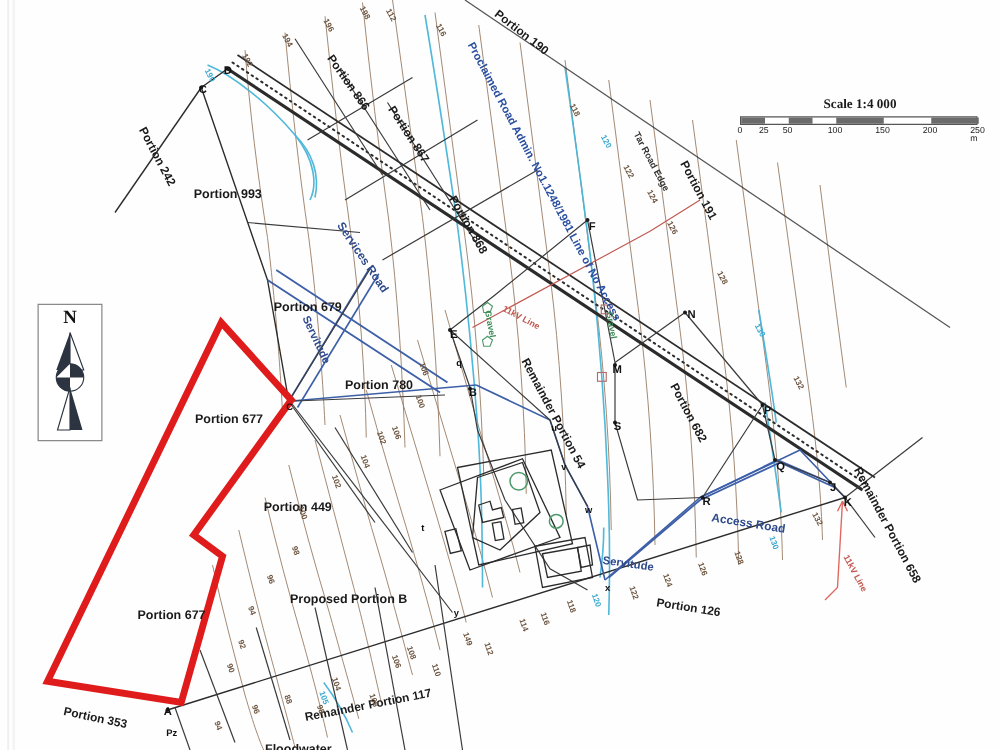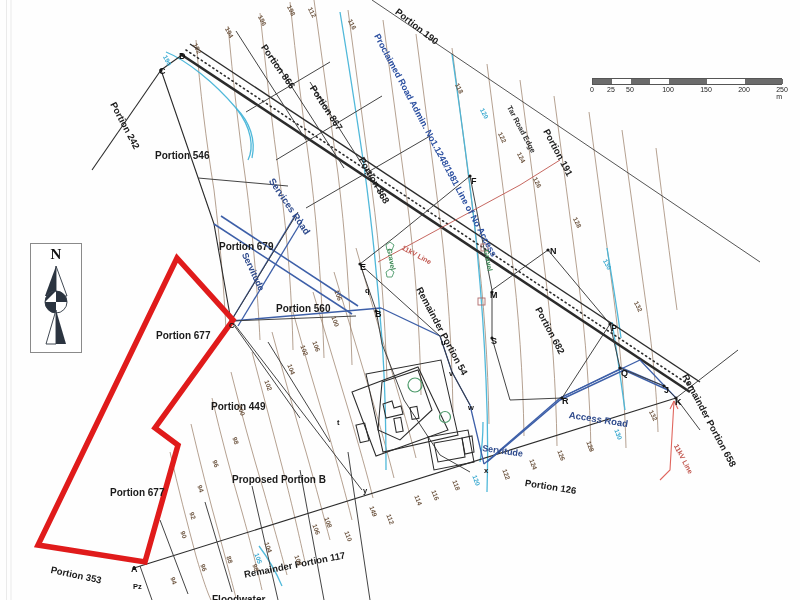--- a/index.html
+++ b/index.html
@@ -260,42 +260,43 @@
       <path d="M25,58 L14,58 A11,11 0 0,0 25,69 Z" fill="#2b3440"></path>
       <path d="M25,58 L25,69 A11,11 0 0,0 36,58 Z" fill="#2b3440" opacity="0"></path>
       <path d="M14,58 A11,11 0 0,1 25,47" fill="#2b3440"></path>
 
       <polygon points="25,66 15,100 25,100" fill="#fff" stroke="#2b3440" stroke-width="0.9"></polygon>
       <polygon points="25,66 35,100 25,100" fill="#2b3440"></polygon>
     </svg>
   </div>
 
   <div id="scale-box">
+    <div id="scale-title">Scale 1:4 000</div>
     <div id="scale-bar">
       <div class="seg" style="left:0;width:19px;"></div>
       <div class="seg" style="left:38px;width:19px;"></div>
       <div class="seg" style="left:76px;width:38px;"></div>
       <div class="seg" style="left:152px;width:38px;"></div>
     </div>
     <div id="scale-ticks">
         <span style="left: 4px;">0</span>
         <span style="left: 23px;">25</span>
         <span style="left: 42px;">50</span>
         <span style="left: 80px;">100</span>
         <span style="left: 118px;">150</span>
         <span style="left: 156px;">200</span>
         <span style="left: 194px;">250 m</span>
       </div>
   </div>
 
   <div id="labels-portions">
       <div class="lbl portion-rot" style="left: 118px; top: 100px; transform: rotate(62deg);">Portion 242</div>
-      <div class="lbl portion" style="left: 155px; top: 150px; transform: rotate(0deg);">Portion 546</div>
+      <div class="lbl portion" style="left: 155px; top: 150px; transform: rotate(0deg);">Portion 993</div>
       <div class="lbl portion" style="left: 219px; top: 221px; transform: rotate(0deg); margin-top: 20px;">Portion 679</div>
-      <div class="lbl portion" style="left: 276px; top: 303px; transform: rotate(0deg);">Portion 560</div>
+      <div class="lbl portion" style="left: 276px; top: 303px; transform: rotate(0deg);">Portion 780</div>
       <div class="lbl portion" style="left: 156px; top: 330px; transform: rotate(0deg);">Portion 677</div>
       <div class="lbl portion" style="left: 211px; top: 401px; transform: rotate(0deg);">Portion 449</div>
       <div class="lbl portion" style="left: 110px; top: 487px; transform: rotate(0deg);">Portion 677</div>
       <div class="lbl portion-rot" style="left: 52px; top: 564px; transform: rotate(12deg);">Portion 353</div>
       <div class="lbl portion" style="left: 232px; top: 474px; transform: rotate(0deg); text-align: right;">Proposed Portion B</div>
       <div class="lbl portion-rot" style="left: 268px; top: 42px; transform: rotate(55deg);">Portion 866</div>
       <div class="lbl portion-rot" style="left: 317px; top: 83px; transform: rotate(57deg);">Portion 867</div>
       <div class="lbl portion-rot" style="left: 366px; top: 155px; transform: rotate(60deg);">Portion 868</div>
       <div class="lbl portion-rot" style="left: 400px; top: 6px; transform: rotate(38deg);">Portion 190</div>
       <div class="lbl portion-rot" style="left: 551px; top: 127px; transform: rotate(62deg);">Portion 191</div>

